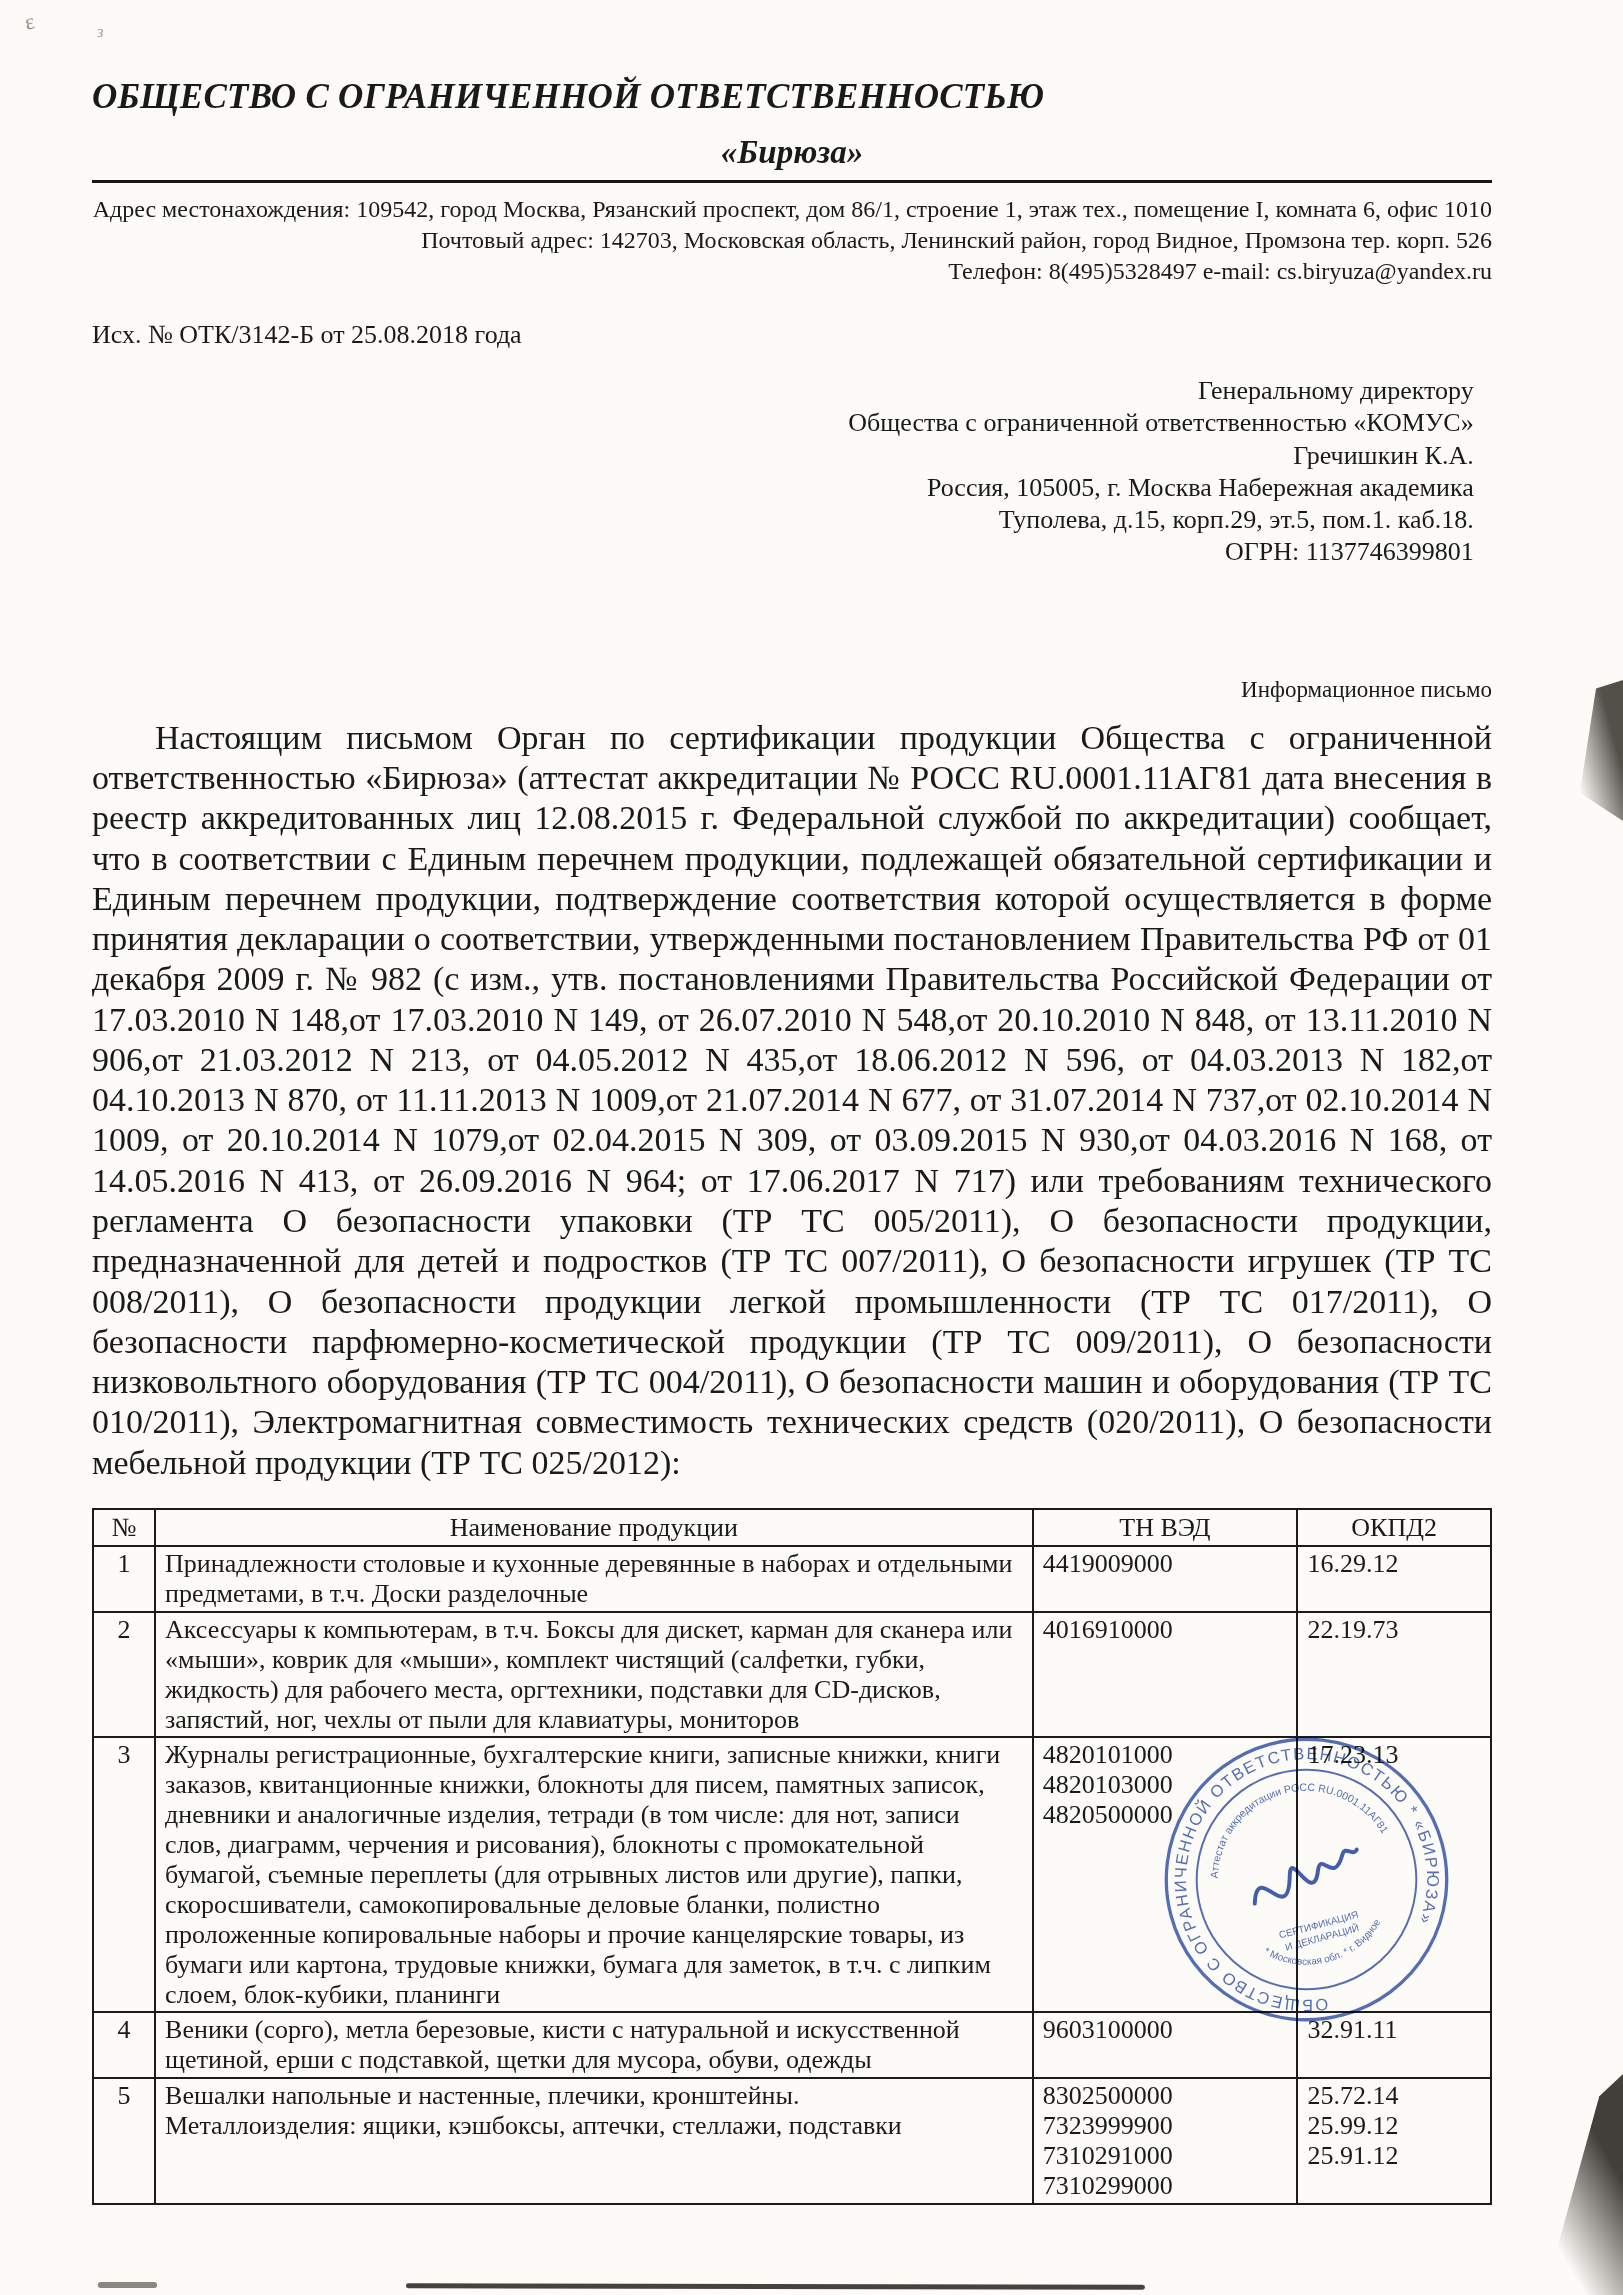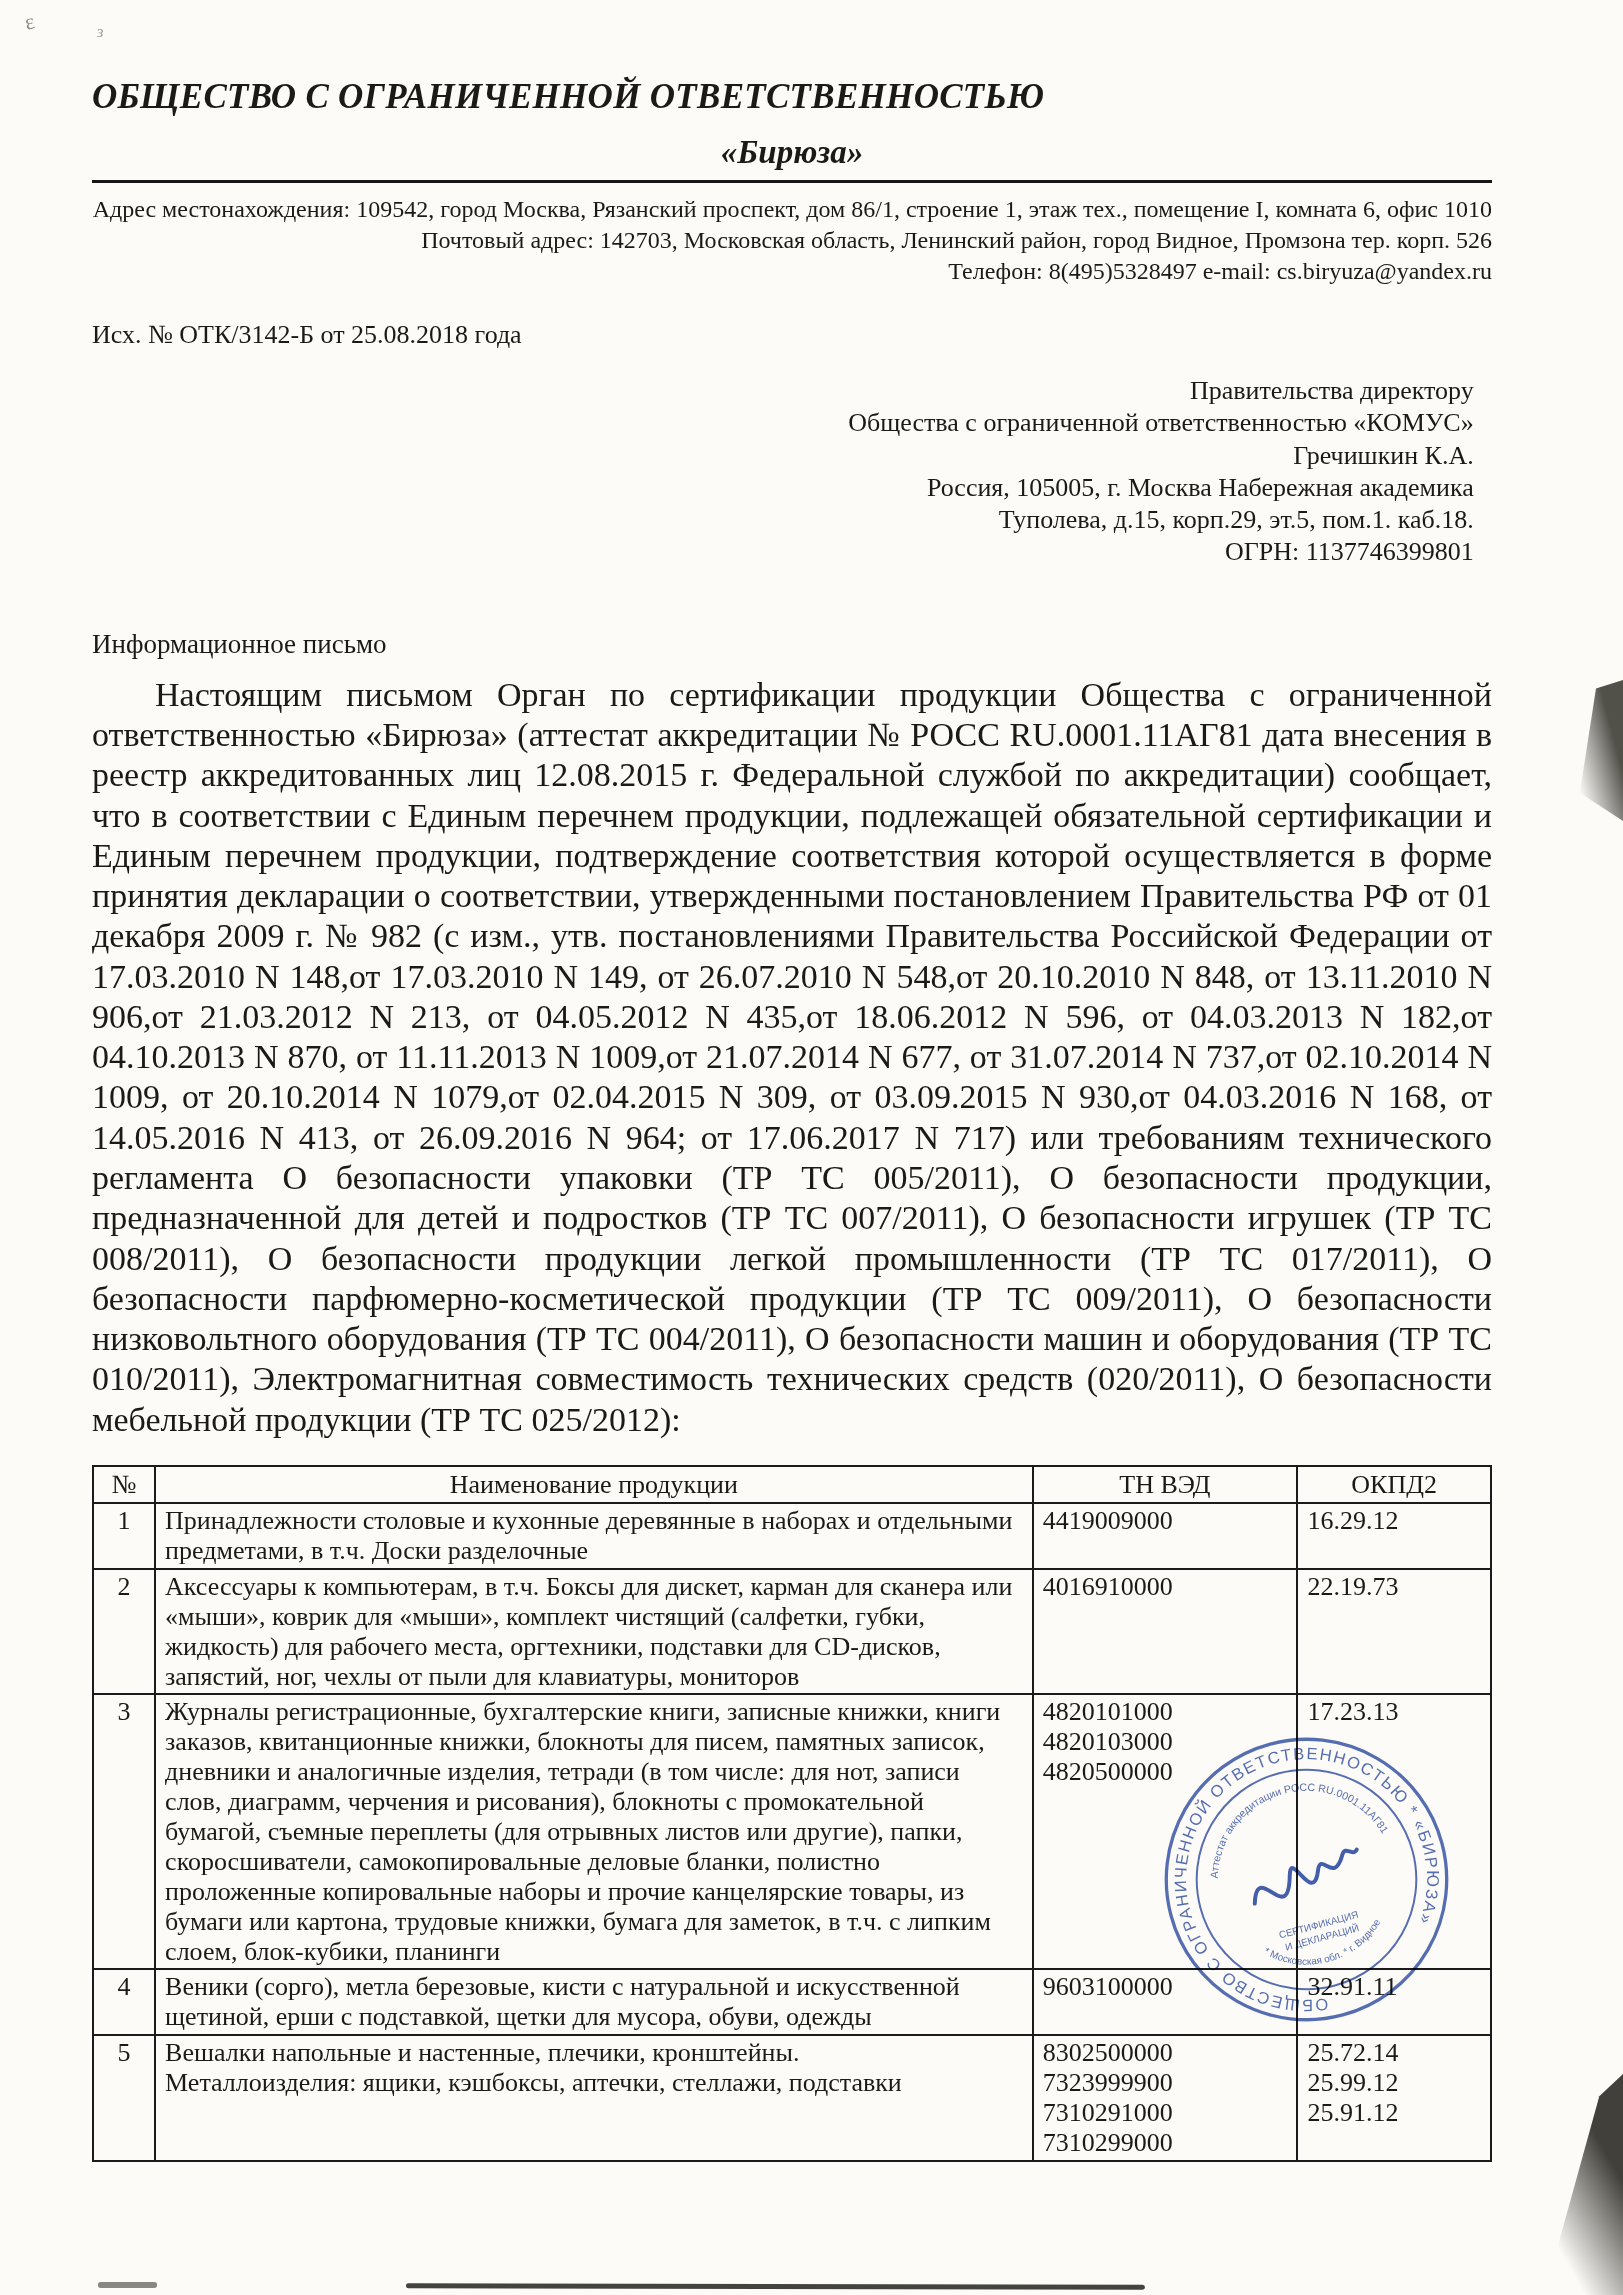--- a/index.html
+++ b/index.html
@@ -12,21 +12,21 @@
   .org-line1{font-size:35px;font-weight:bold;font-style:italic;text-align:left;letter-spacing:0.3px}
   .org-line2{font-size:33px;font-weight:bold;font-style:italic;text-align:center;margin-top:17px}
   .rule{border-top:3.3px solid #17171a;margin:9.2px 0 10.5px}
   .addr{font-size:24px;text-align:right;line-height:1.3}
   .reg{margin-top:27.5px}
 
   .ref-line{font-size:26px;margin-top:33px}
 
   .recipient{margin-top:25px;text-align:right;font-size:26px;line-height:1.24;padding-right:18.3px}
 
-  .letter-title{margin-top:60px;text-align:left;font-size:27px}
+  .letter-title{margin-top:108px;text-align:right;font-size:23px}
   .body-text{margin-top:15px;font-size:34px;line-height:1.185;text-align:justify;text-indent:63px}
 
   
   table{width:100%;border-collapse:collapse;margin-top:25px;font-size:26px;position:relative;z-index:1}
   th,td{border:2px solid #1b1b1b;vertical-align:top;padding:2px 9.2px;line-height:1.15}
   th{font-weight:normal;text-align:center;padding:2.6px 5.2px}
   td.num{text-align:center;padding:2px 3.9px}
   td.codes,td.name{white-space:pre-line}
 
   
@@ -65,21 +65,21 @@
     <div class="org-line2">«Бирюза»</div>
     <div class="rule"></div>
     <div class="addr">Адрес местонахождения: 109542, город Москва, Рязанский проспект, дом 86/1, строение 1, этаж тех., помещение I, комната 6, офис 1010</div>
     <div class="addr">Почтовый адрес: 142703, Московская область, Ленинский район, город Видное, Промзона тер. корп. 526</div>
     <div class="addr">Телефон: 8(495)5328497 e-mail: cs.biryuza@yandex.ru</div>
   </header>
 
   <div class="ref-line">Исх. № ОТК/3142-Б от 25.08.2018 года</div>
 
   <div class="recipient">
-    <div>Правительства директору</div>
+    <div>Генеральному директору</div>
     <div>Общества с ограниченной ответственностью «КОМУС»</div>
     <div>Гречишкин К.А.</div>
     <div>Россия, 105005, г. Москва Набережная академика</div>
     <div>Туполева, д.15, корп.29, эт.5, пом.1. каб.18.</div>
     <div>ОГРН: 1137746399801</div>
   </div>
 
   <div class="letter-title">Информационное письмо</div>
 
   <p class="body-text">Настоящим письмом Орган по сертификации продукции Общества с ограниченной ответственностью «Бирюза» (аттестат аккредитации № РОСС RU.0001.11АГ81 дата внесения в реестр аккредитованных лиц  12.08.2015 г. Федеральной службой по аккредитации) сообщает, что в соответствии с Единым перечнем продукции, подлежащей обязательной сертификации и Единым перечнем продукции, подтверждение соответствия которой осуществляется в форме принятия декларации о соответствии, утвержденными постановлением Правительства РФ от 01 декабря 2009 г. № 982 (с изм., утв. постановлениями Правительства Российской Федерации от 17.03.2010 N 148,от 17.03.2010 N 149, от 26.07.2010 N 548,от 20.10.2010 N 848, от 13.11.2010 N 906,от 21.03.2012 N 213, от 04.05.2012 N 435,от 18.06.2012 N 596, от 04.03.2013 N 182,от 04.10.2013 N 870, от 11.11.2013 N 1009,от 21.07.2014 N 677, от 31.07.2014 N 737,от 02.10.2014 N 1009, от 20.10.2014 N 1079,от 02.04.2015 N 309, от 03.09.2015 N 930,от 04.03.2016 N 168, от 14.05.2016 N 413, от 26.09.2016 N 964; от 17.06.2017 N 717) или требованиям технического регламента О безопасности упаковки (ТР ТС 005/2011), О безопасности продукции, предназначенной для детей и подростков (ТР ТС 007/2011), О безопасности игрушек (ТР ТС 008/2011), О безопасности продукции легкой промышленности (ТР ТС 017/2011), О безопасности парфюмерно-косметической продукции (ТР ТС 009/2011), О безопасности низковольтного оборудования (ТР ТС 004/2011), О безопасности машин и оборудования (ТР ТС 010/2011), Электромагнитная совместимость технических средств (020/2011), О безопасности мебельной продукции (ТР ТС 025/2012):</p>

